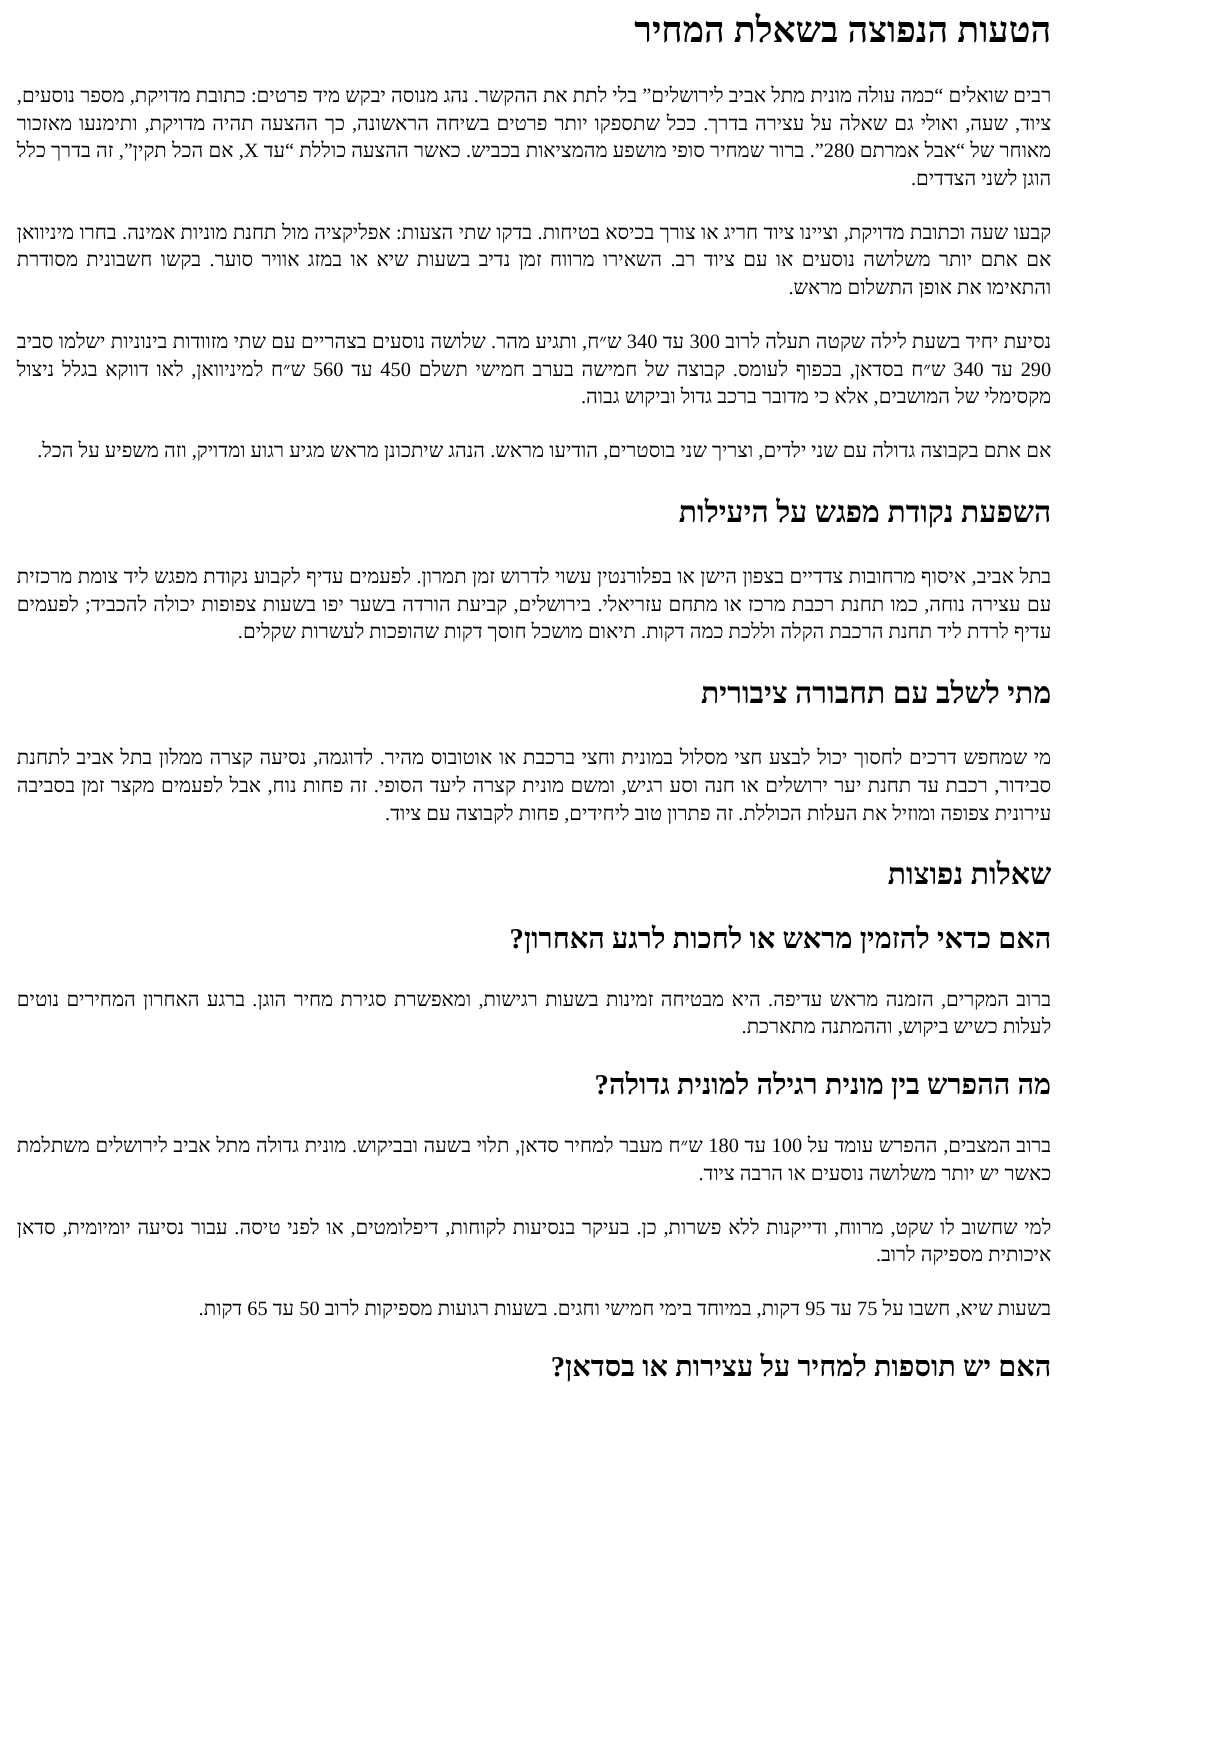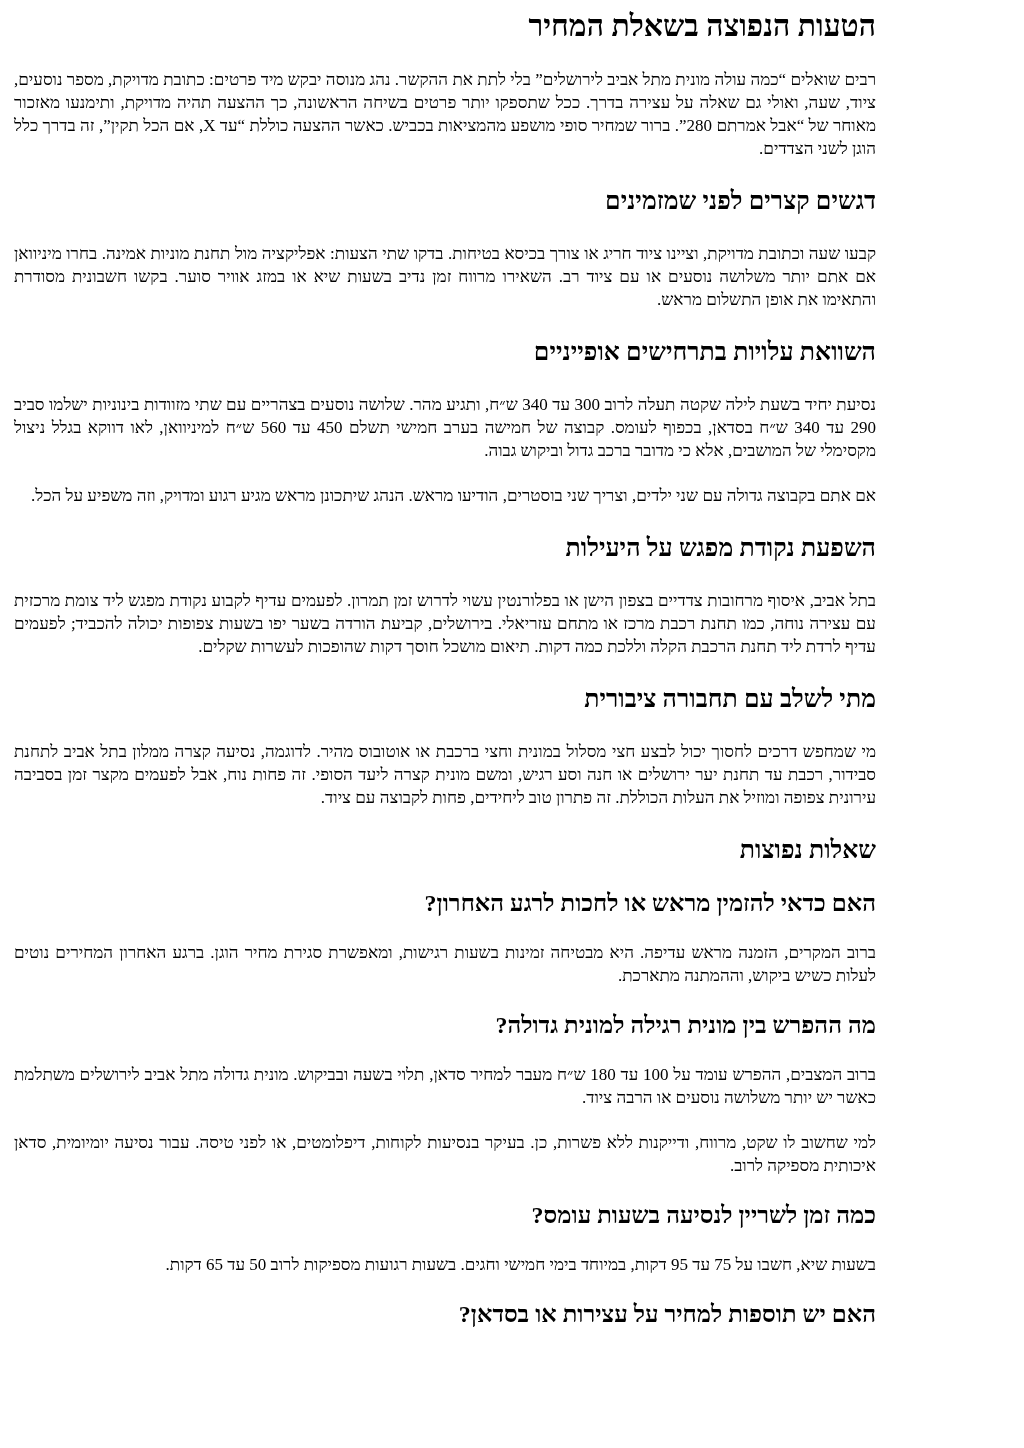--- a/index.html
+++ b/index.html
@@ -46,41 +46,38 @@
 </style>
 </head>
 <body>
 
 <div class="doc">
 
   <h1>הטעות הנפוצה בשאלת המחיר</h1>
 
   <p>רבים שואלים “כמה עולה מונית מתל אביב לירושלים” בלי לתת את ההקשר. נהג מנוסה יבקש מיד פרטים: כתובת מדויקת, מספר נוסעים, ציוד, שעה, ואולי גם שאלה על עצירה בדרך. ככל שתספקו יותר פרטים בשיחה הראשונה, כך ההצעה תהיה מדויקת, ותימנעו מאזכור מאוחר של “אבל אמרתם 280”. ברור שמחיר סופי מושפע מהמציאות בכביש. כאשר ההצעה כוללת “עד X, אם הכל תקין”, זה בדרך כלל הוגן לשני הצדדים.</p>
 
-  <h2>דגשים קצרים לפני שמזמינים</h2>
   <p>קבעו שעה וכתובת מדויקת, וציינו ציוד חריג או צורך בכיסא בטיחות. בדקו שתי הצעות: אפליקציה מול תחנת מוניות אמינה. בחרו מיניוואן אם אתם יותר משלושה נוסעים או עם ציוד רב. השאירו מרווח זמן נדיב בשעות שיא או במזג אוויר סוער. בקשו חשבונית מסודרת והתאימו את אופן התשלום מראש.</p>
 
-  <h2>השוואת עלויות בתרחישים אופייניים</h2>
   <p>נסיעת יחיד בשעת לילה שקטה תעלה לרוב 300 עד 340 ש״ח, ותגיע מהר. שלושה נוסעים בצהריים עם שתי מזוודות בינוניות ישלמו סביב 290 עד 340 ש״ח בסדאן, בכפוף לעומס. קבוצה של חמישה בערב חמישי תשלם 450 עד 560 ש״ח למיניוואן, לאו דווקא בגלל ניצול מקסימלי של המושבים, אלא כי מדובר ברכב גדול וביקוש גבוה.</p>
   <p>אם אתם בקבוצה גדולה עם שני ילדים, וצריך שני בוסטרים, הודיעו מראש. הנהג שיתכונן מראש מגיע רגוע ומדויק, וזה משפיע על הכל.</p>
 
   <h2>השפעת נקודת מפגש על היעילות</h2>
   <p>בתל אביב, איסוף מרחובות צדדיים בצפון הישן או בפלורנטין עשוי לדרוש זמן תמרון. לפעמים עדיף לקבוע נקודת מפגש ליד צומת מרכזית עם עצירה נוחה, כמו תחנת רכבת מרכז או מתחם עזריאלי. בירושלים, קביעת הורדה בשער יפו בשעות צפופות יכולה להכביד; לפעמים עדיף לרדת ליד תחנת הרכבת הקלה וללכת כמה דקות. תיאום מושכל חוסך דקות שהופכות לעשרות שקלים.</p>
 
   <h2>מתי לשלב עם תחבורה ציבורית</h2>
   <p>מי שמחפש דרכים לחסוך יכול לבצע חצי מסלול במונית וחצי ברכבת או אוטובוס מהיר. לדוגמה, נסיעה קצרה ממלון בתל אביב לתחנת סבידור, רכבת עד תחנת יער ירושלים או חנה וסע רגיש, ומשם מונית קצרה ליעד הסופי. זה פחות נוח, אבל לפעמים מקצר זמן בסביבה עירונית צפופה ומוזיל את העלות הכוללת. זה פתרון טוב ליחידים, פחות לקבוצה עם ציוד.</p>
 
   <h2>שאלות נפוצות</h2>
 
   <h3>האם כדאי להזמין מראש או לחכות לרגע האחרון?</h3>
   <p>ברוב המקרים, הזמנה מראש עדיפה. היא מבטיחה זמינות בשעות רגישות, ומאפשרת סגירת מחיר הוגן. ברגע האחרון המחירים נוטים לעלות כשיש ביקוש, וההמתנה מתארכת.</p>
 
   <h3>מה ההפרש בין מונית רגילה למונית גדולה?</h3>
   <p>ברוב המצבים, ההפרש עומד על 100 עד 180 ש״ח מעבר למחיר סדאן, תלוי בשעה ובביקוש. מונית גדולה מתל אביב לירושלים משתלמת כאשר יש יותר משלושה נוסעים או הרבה ציוד.</p>
 
   <p>למי שחשוב לו שקט, מרווח, ודייקנות ללא פשרות, כן. בעיקר בנסיעות לקוחות, דיפלומטים, או לפני טיסה. עבור נסיעה יומיומית, סדאן איכותית מספיקה לרוב.</p>
 
-  <h3>כמה זמן לשריין לנסיעה בשעות עומס?</h3>
   <p>בשעות שיא, חשבו על 75 עד 95 דקות, במיוחד בימי חמישי וחגים. בשעות רגועות מספיקות לרוב 50 עד 65 דקות.</p>
 
   <h3>האם יש תוספות למחיר על עצירות או בסדאן?</h3>
 
 </div>
 
 </body></html>

